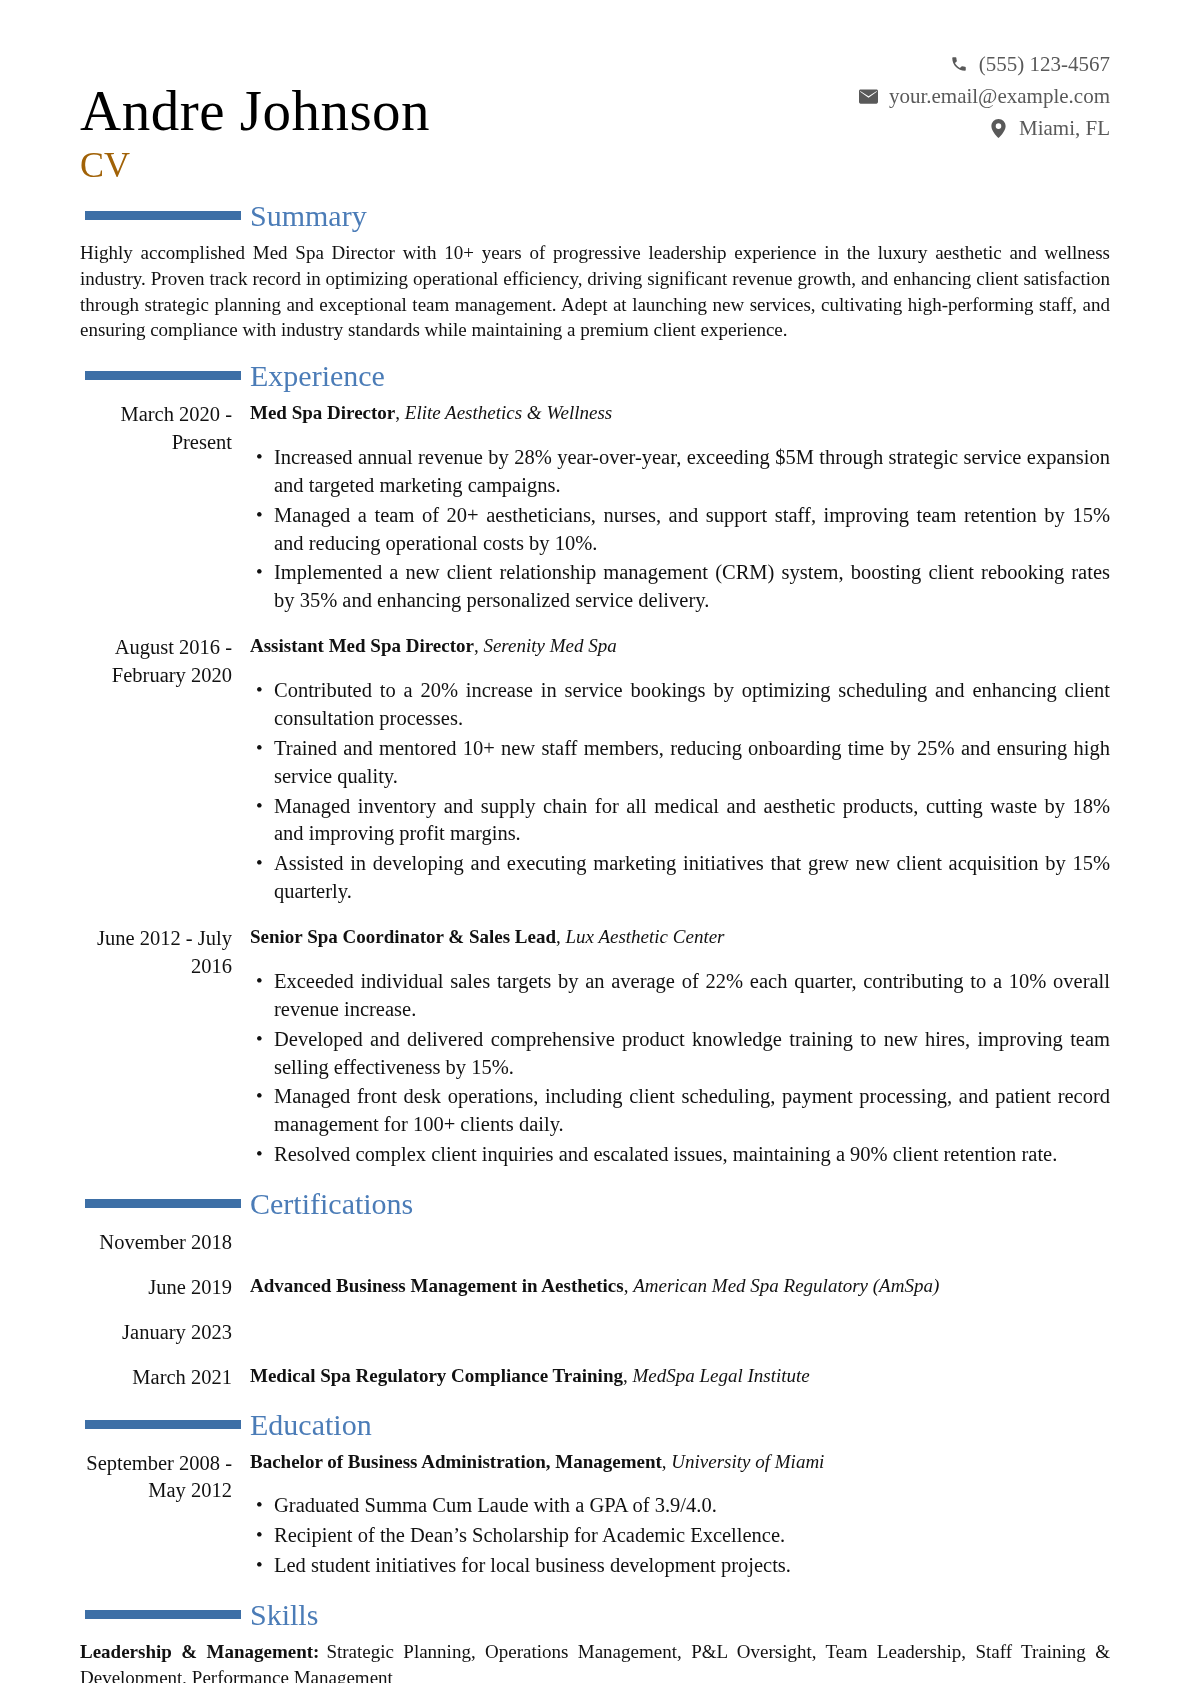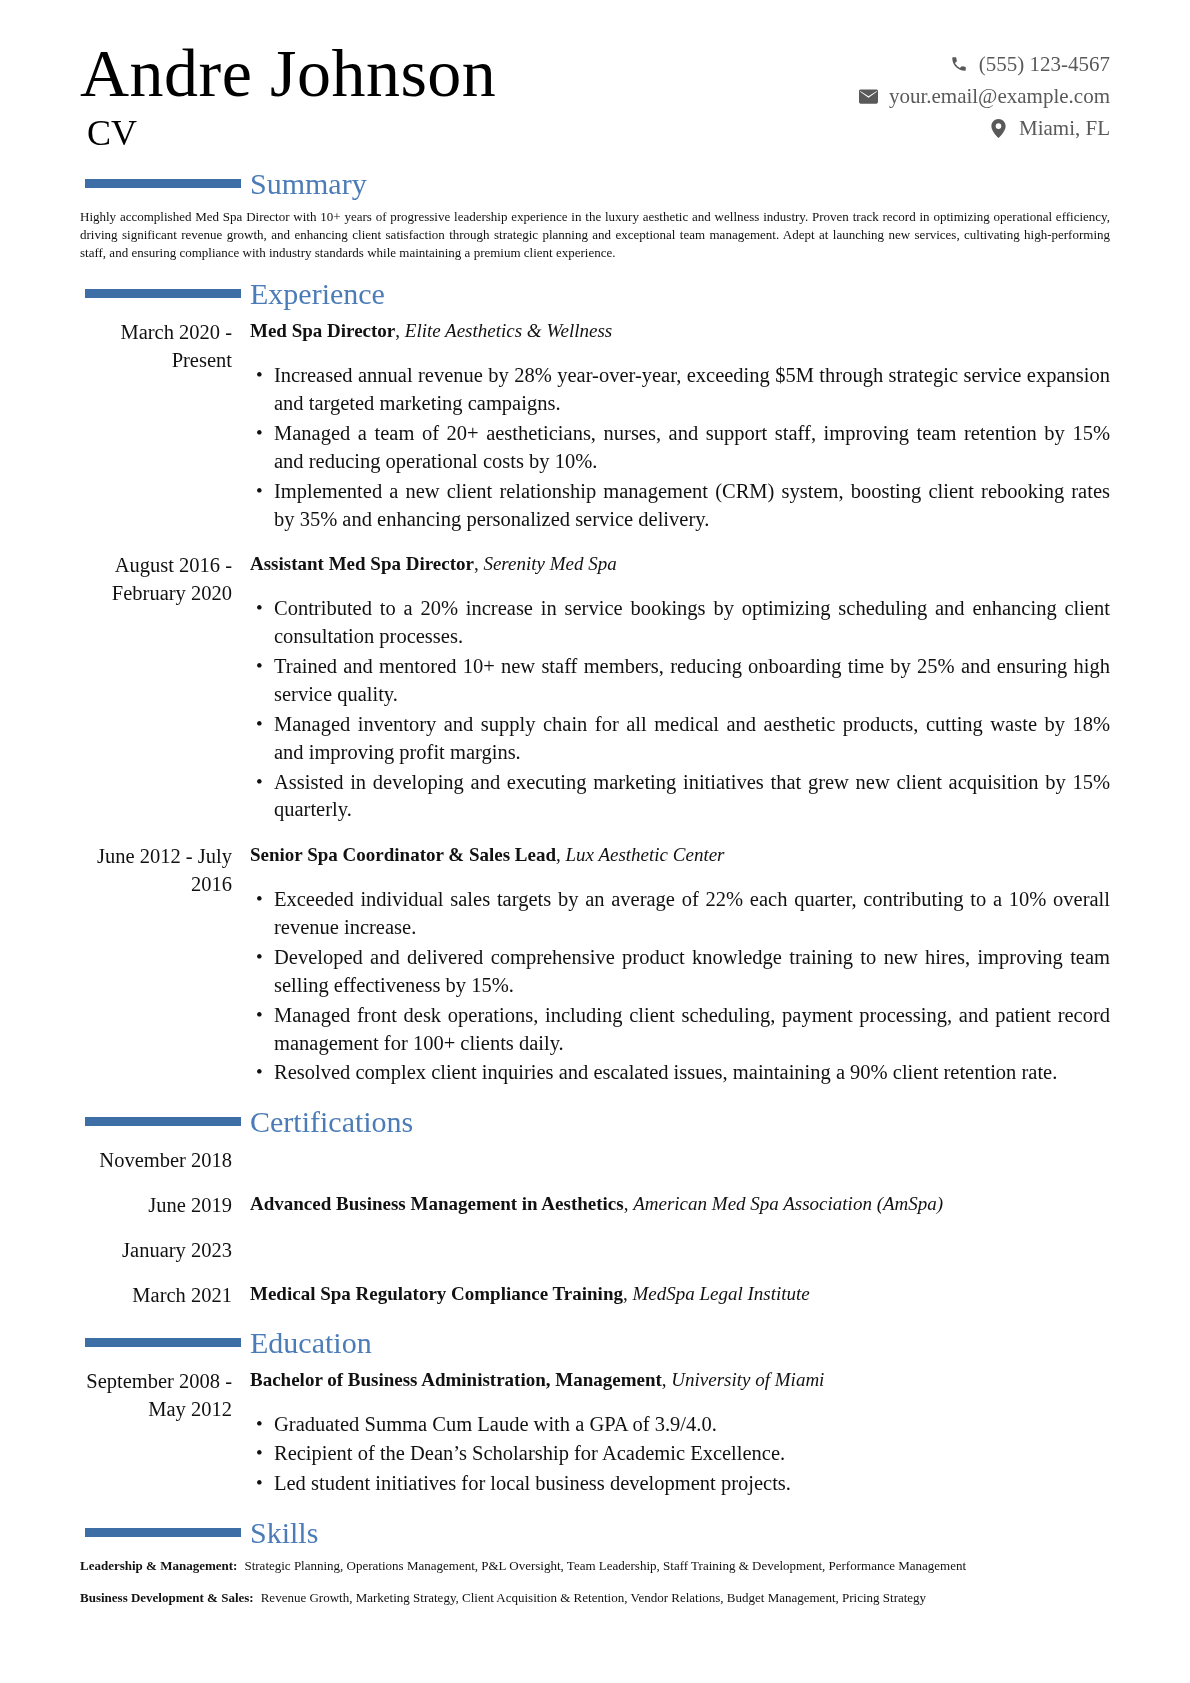--- a/index.html
+++ b/index.html
@@ -15,32 +15,32 @@
     min-height: 1683px;
     margin: 0 auto;
     background: #ffffff;
     padding: 38px 80px 0 80px;
     overflow: hidden;
   }
 
   
   .header { display: flex; justify-content: space-between; align-items: flex-start; }
   .name {
-    font-size: 68px;
+    font-size: 57px;
     font-weight: 400;
     line-height: 1.05;
     letter-spacing: 0.5px;
     color: #000000;
+    margin-top: 43px;
   }
   .subtitle {
     font-size: 36px;
-    color: #000000;
+    color: #a16207;
     margin-top: 6px;
     line-height: 1.0;
-    margin-left: 7px;
   }
   .contact { margin-top: 10px; font-size: 21px; color: #595959; }
   .contact-row {
     display: flex; justify-content: flex-end; align-items: center;
     gap: 10px; line-height: 32px; white-space: nowrap;
   }
   .cicon { display: inline-flex; width: 20px; height: 20px; align-items: center; justify-content: center; }
   .cicon svg { display: block; }
 
   
@@ -50,21 +50,21 @@
     width: 156px; height: 9px;
     background: #3d6fa6;
     margin-left: 5px;
     margin-right: 9px;
     flex: none;
   }
   .sec-title { font-size: 30px; color: #4b7cb7; line-height: 1.1; text-align: right; }
 
   
   .para {
-    font-size: 13px;
+    font-size: 19px;
     line-height: 1.36;
     text-align: justify;
     hyphens: auto;
   }
 
   
   .entry { display: flex; margin-bottom: 16px; }
   .entry:last-child { margin-bottom: 0; }
   .dates {
     width: 152px; flex: none;
@@ -197,21 +197,21 @@
   </div>
 
   <div class="entry">
     <div class="dates">November 2018</div>
   </div>
 
   <div class="entry">
     <div class="dates">June 2019</div>
     <div class="entry-body">
       <div class="title-line">
-        <span class="job-title">Advanced Business Management in Aesthetics</span><span class="company">American Med Spa Association (AmSpa)</span>
+        <span class="job-title">Advanced Business Management in Aesthetics</span><span class="company">American Med Spa Regulatory (AmSpa)</span>
       </div>
     </div>
   </div>
 
   <div class="entry">
     <div class="dates">January 2023</div>
   </div>
 
   <div class="entry">
     <div class="dates">March 2021</div>

